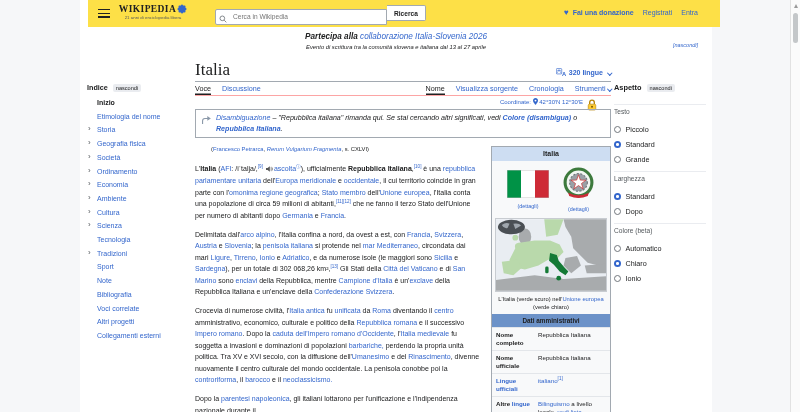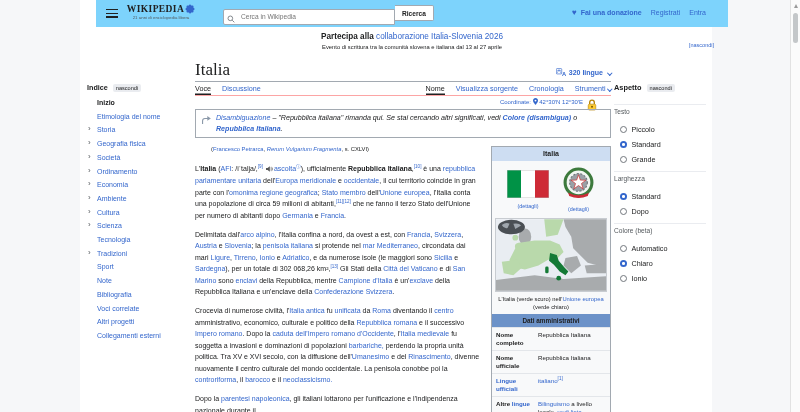--- a/index.html
+++ b/index.html
@@ -5,40 +5,40 @@
   * { margin:0; padding:0; box-sizing:border-box; }
   html,body { width:800px; height:412px; overflow:hidden; background:#f6f7f9;
               font-family:"Liberation Sans","DejaVu Sans",sans-serif; color:#202122; }
   a, .wlink { color:#3366cc; text-decoration:none; cursor:pointer; }
   .b { font-weight:bold; } .i { font-style:italic; }
   sup { font-size:4.6px; line-height:0; }
 
   .page { position:absolute; left:80px; top:0; width:632px; height:412px; background:#fff; }
 
   
-  .hdr { position:absolute; top:0; left:16px; width:100%; height:27px; background:#7dd3fc; }
+  .hdr { position:absolute; top:0; left:8px; width:100%; height:27px; background:#fde047; }
   .hamburger { position:absolute; left:10px; top:9px; width:12px; cursor:pointer; }
   .hamburger div { height:1.4px; background:#202122; margin-bottom:2.2px; }
   .logo { position:absolute; left:27px; top:4px; width:76px; text-align:center; cursor:pointer; }
   .logo-top { font-family:"Liberation Serif","DejaVu Serif",serif; font-size:9.5px; font-weight:600;
               letter-spacing:.4px; display:flex; align-items:center; justify-content:center; gap:1px; }
   .logo-tag { font-size:4.4px; color:#54595d; margin-top:1px; white-space:nowrap; }
   .search-wrap { position:absolute; left:115px; top:5px; display:flex;padding-left:12px; }
   .search-box { position:relative; }
   .search-box input { width:172px; height:16px; border:1px solid #a2a9b1; border-radius:2px 0 0 2px;
               padding:0 3px 0 17px; font-size:6.6px; background:#fff; outline:none; }
   .search-icon { position:absolute; left:4px; top:4px; }
   .search-btn { height:16px; border:1px solid #a2a9b1; border-left:none; background:#fff;
               font-size:6.6px; font-weight:600; padding:0 7px; border-radius:0 2px 2px 0; cursor:pointer; color:#202122; }
   .hdr-right { position:absolute; right:22px; top:8px; display:flex; gap:9px; font-size:7px; align-items:center; }
   .heart { color:#36c; font-size:8px; margin-right:-5px; }
   .donate { font-weight:bold; }
 
   
-  .banner { position:absolute; top:32px; left:16px; width:100%; text-align:center; }
+  .banner { position:absolute; top:32px; left:0; width:100%; text-align:center;font-style:italic; }
   .b1 { font-size:8.2px; }
   .b2 { font-size:5.8px; margin-top:2.5px; }
   .banner-hide { position:absolute; right:14px; top:10px; font-size:5.5px; }
 
   
   .toc { position:absolute; left:7px; top:83px; width:104px; }
   .toc-hd { font-size:7.2px; font-weight:bold; margin-bottom:7px; }
   .badge { background:#eaecf0; border-radius:2px; padding:1px 3px; font-size:5.6px; font-weight:normal;
            color:#202122; margin-left:5px; cursor:pointer; }
   #toc-list { list-style:none; font-size:7px; }
@@ -83,21 +83,21 @@
   .ib-mapcap { text-align:center; font-size:5.8px; line-height:8px; padding:2.5px 4px 3.5px; }
   .ib-sec { background:#6c92c8; font-weight:bold; font-size:6.4px; text-align:center; padding:2.5px 0; }
   .ib-row { display:flex; border-top:1px solid #e3e6ea; }
   .ib-label { width:44px; padding:3px 2px 3px 4px; font-weight:bold; line-height:8px; }
   .ib-value { flex:1; padding:3px 3px 3px 2px; line-height:8px; }
 
   
   .aspect { position:absolute; left:534px; top:83px; width:92px; }
   .aspect-hd { font-size:7.4px; font-weight:bold; padding-bottom:5px; }
   .sec-title { color:#54595d; font-size:6.6px; margin-top:7px; padding:3px 0 4px; border-top:1px solid #eaecf0; }
-  .option { display:flex; align-items:center; gap:4.5px; margin:6px 6px; font-size:7.2px; cursor:pointer; }
+  .option { display:flex; align-items:center; gap:4.5px; margin:6px 0; font-size:7.2px; cursor:pointer; }
   .radio { width:7px; height:7px; border:1px solid #72777d; border-radius:50%; background:#fff; flex:none; position:relative; }
   .radio.checked { border:none; background:#36c; }
   .radio.checked::after { content:""; position:absolute; left:2.2px; top:2.2px; width:2.6px; height:2.6px;
                           background:#fff; border-radius:50%; }
 
   
   .scroll { position:absolute; right:0; top:0; width:10px; height:412px; background:#fbfbfb; border-left:1px solid #e2e2e2; }
   .scroll .up { position:absolute; top:4px; left:2.5px; width:0; height:0;
                 border-left:2.5px solid transparent; border-right:2.5px solid transparent; border-bottom:4px solid #9a9a9a; }
   .scroll .thumb { position:absolute; top:13px; left:2px; width:5px; height:30px; background:#c4c7c9; border-radius:3px; }

